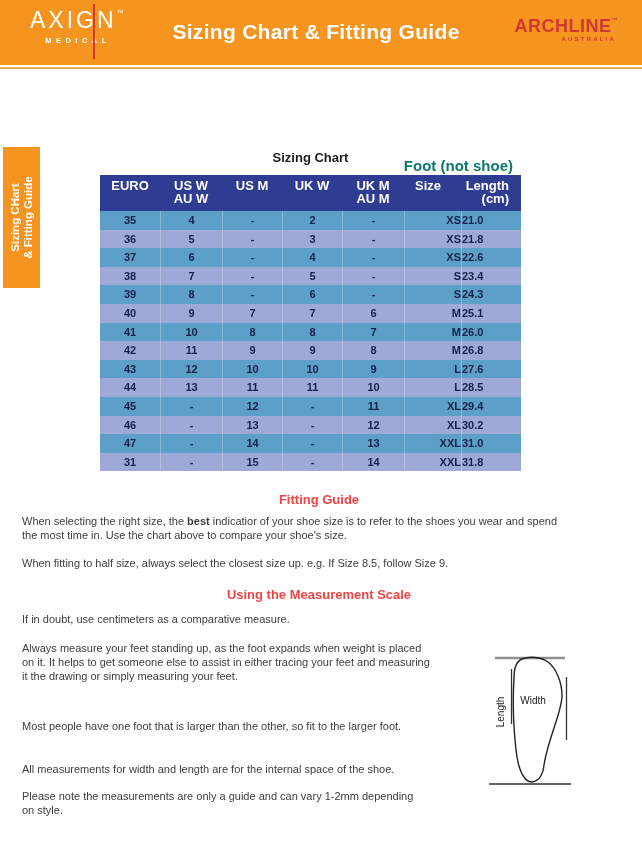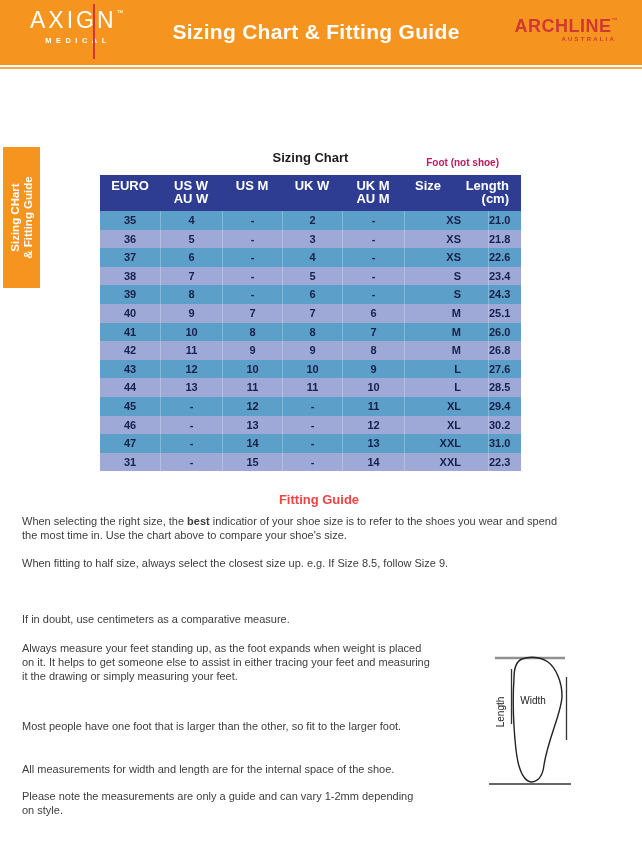--- a/index.html
+++ b/index.html
@@ -40,38 +40,38 @@
   }
   .tab-inner {
     position:absolute; left:-52px; top:52px; width:141px; height:37px;
     transform: rotate(-90deg);
     display:flex; flex-direction:column; justify-content:center;
     text-align:center; color:#fff; font-weight:bold; font-size:11.5px; line-height:13px;
   }
   
   .tablewrap { position:absolute; left:100px; top:150px; width:421px; }
   .chart-title { text-align:center; font-weight:bold; font-size:13px; color:#1d1d1d; height:25px; }
-  .foot-note { position:absolute; right:22px; top:7px; font-weight:bold; font-size:10px; color:#be185d; }
+  .foot-note { position:absolute; right:8px; top:7px; font-weight:bold; font-size:15px; color:#0f766e; }
   .thead {
     display:grid; grid-template-columns:60px 62px 60px 60px 62px 57px 60px;
     background: var(--table_header_bg, #2E3D91); height:36px;
   }
   .hcell { color:#fff; font-weight:bold; font-size:13px; text-align:center; padding-top:4px; line-height:13px; }
   .hcell.c5 { text-align:left; padding-left:11px; }
   .hcell.c6 { text-align:right; padding-right:12px; }
   .trow {
     display:grid; grid-template-columns:60px 62px 60px 60px 62px 57px 60px;
     height:18.6px; align-items:center;
   }
   .trow.teal { background: var(--row_blue, #5C9FC9); }
   .trow.peri { background: var(--row_periwinkle, #9FA9D8); }
   .tcell { font-size:11px; font-weight:bold; color: var(--table_text, #18214A); text-align:center; height:100%; line-height:18.6px; }
   .trow .tcell:not(.c0) { border-left:1px solid rgba(255,255,255,0.25); }
   .tcell.c5 { text-align:right; padding-left:11px; }
-  .tcell.c6 { text-align:left; padding-right:12px;margin-left:27px; }
+  .tcell.c6 { text-align:left; padding-right:12px; }
   
   .secheading { position:absolute; left:0; width:612px; text-align:center; font-size:13px; font-weight:bold; color:#ef4444;margin-left:13px; }
   .h-fitting { top:492px; }
   .h-measure { top:587px; }
   .p { position:absolute; left:22px; font-size:11px; color:#3d3d3d; line-height:14.2px; white-space:pre-line; }
   .p-1 { top:514px; width:604px; }
   .p-2 { top:556px; width:604px; }
   .p-3 { top:612px; width:604px; }
   .p-4 { top:641px; width:500px; }
   .p-5 { top:719px; width:500px; }
@@ -255,30 +255,31 @@
           <div class="tcell c5">XXL</div>
           <div class="tcell c6">31.0</div>
         </div>
         <div class="trow peri">
           <div class="tcell c0">31</div>
           <div class="tcell c1">-</div>
           <div class="tcell c2">15</div>
           <div class="tcell c3">-</div>
           <div class="tcell c4">14</div>
           <div class="tcell c5">XXL</div>
-          <div class="tcell c6">22.3</div>
+          <div class="tcell c6">31.8</div>
         </div>
       </div>
   </div>
 
   <div class="secheading h-fitting">Fitting Guide</div>
   <div class="p p-1"><span>When selecting the right size, the </span><span class="bold">best</span><span> indicatior of your shoe size is to refer to the shoes you wear and spend
 the most time in. Use the chart above to compare your shoe's size.</span></div>
   <div class="p p-2">When fitting to half size, always select the closest size up. e.g. If Size 8.5, follow Size 9.</div>
 
+  <div class="secheading h-measure">Using the Measurement Scale</div>
   <div class="p p-3">If in doubt, use centimeters as a comparative measure.</div>
   <div class="p p-4">Always measure your feet standing up, as the foot expands when weight is placed
 on it. It helps to get someone else to assist in either tracing your feet and measuring
 it the drawing or simply measuring your feet.</div>
   <div class="p p-5">Most people have one foot that is larger than the other, so fit to the larger foot.</div>
   <div class="p p-6">All measurements for width and length are for the internal space of the shoe.</div>
   <div class="p p-7">Please note the measurements are only a guide and can vary 1-2mm depending
 on style.</div>
 
   <svg class="footdiag" viewBox="0 0 88 142" xmlns="http://www.w3.org/2000/svg">

